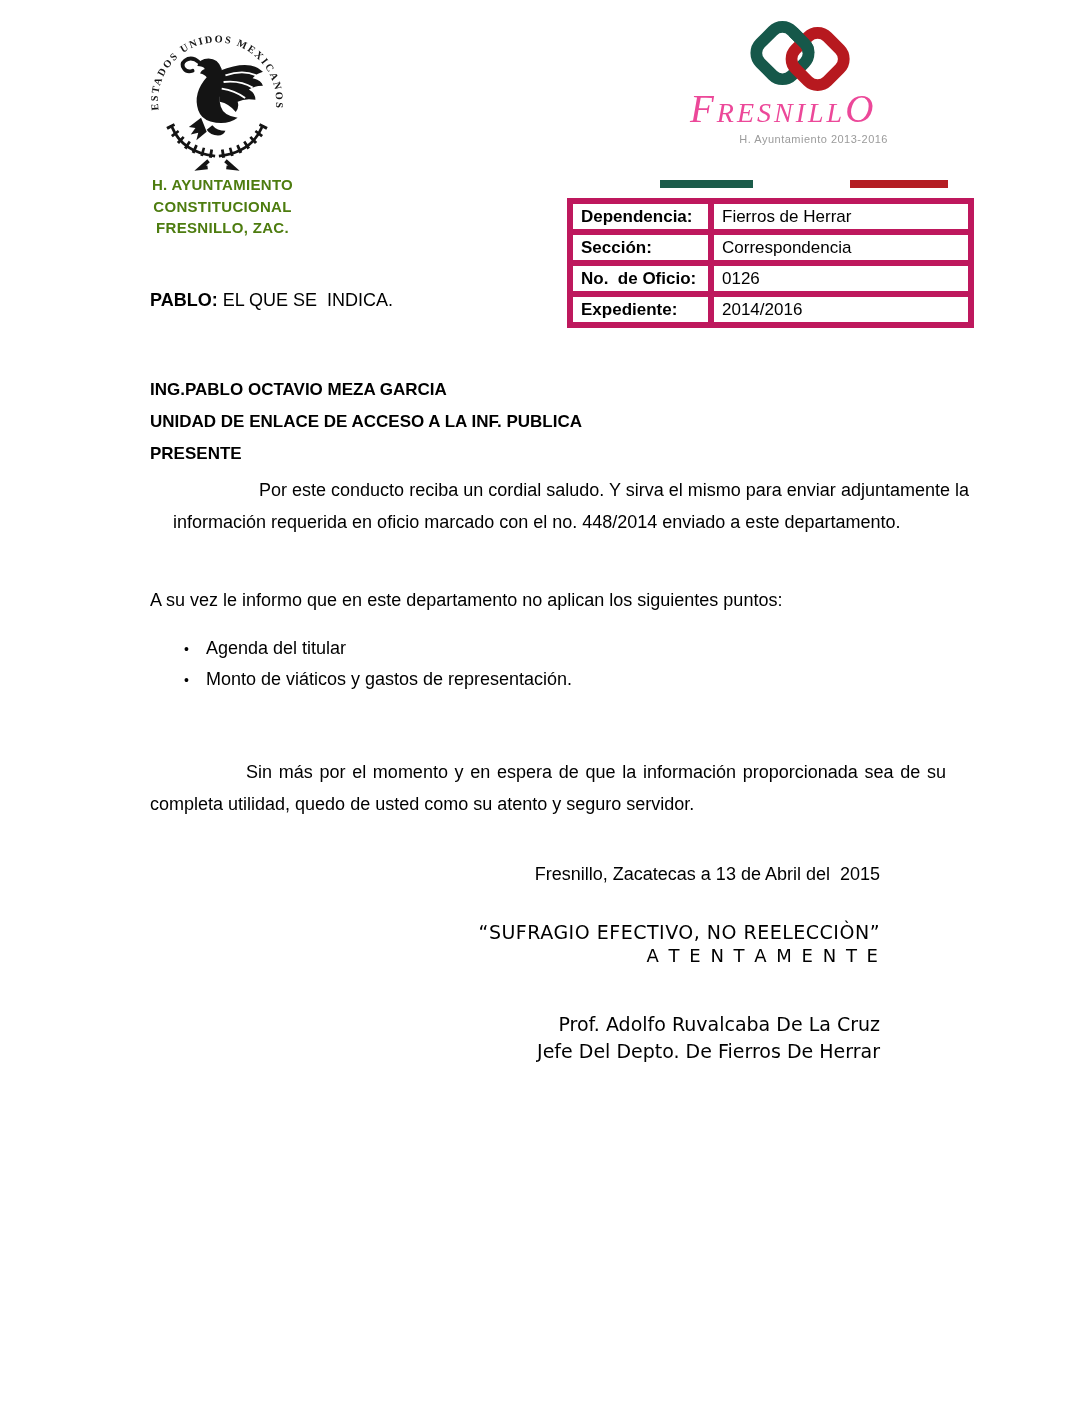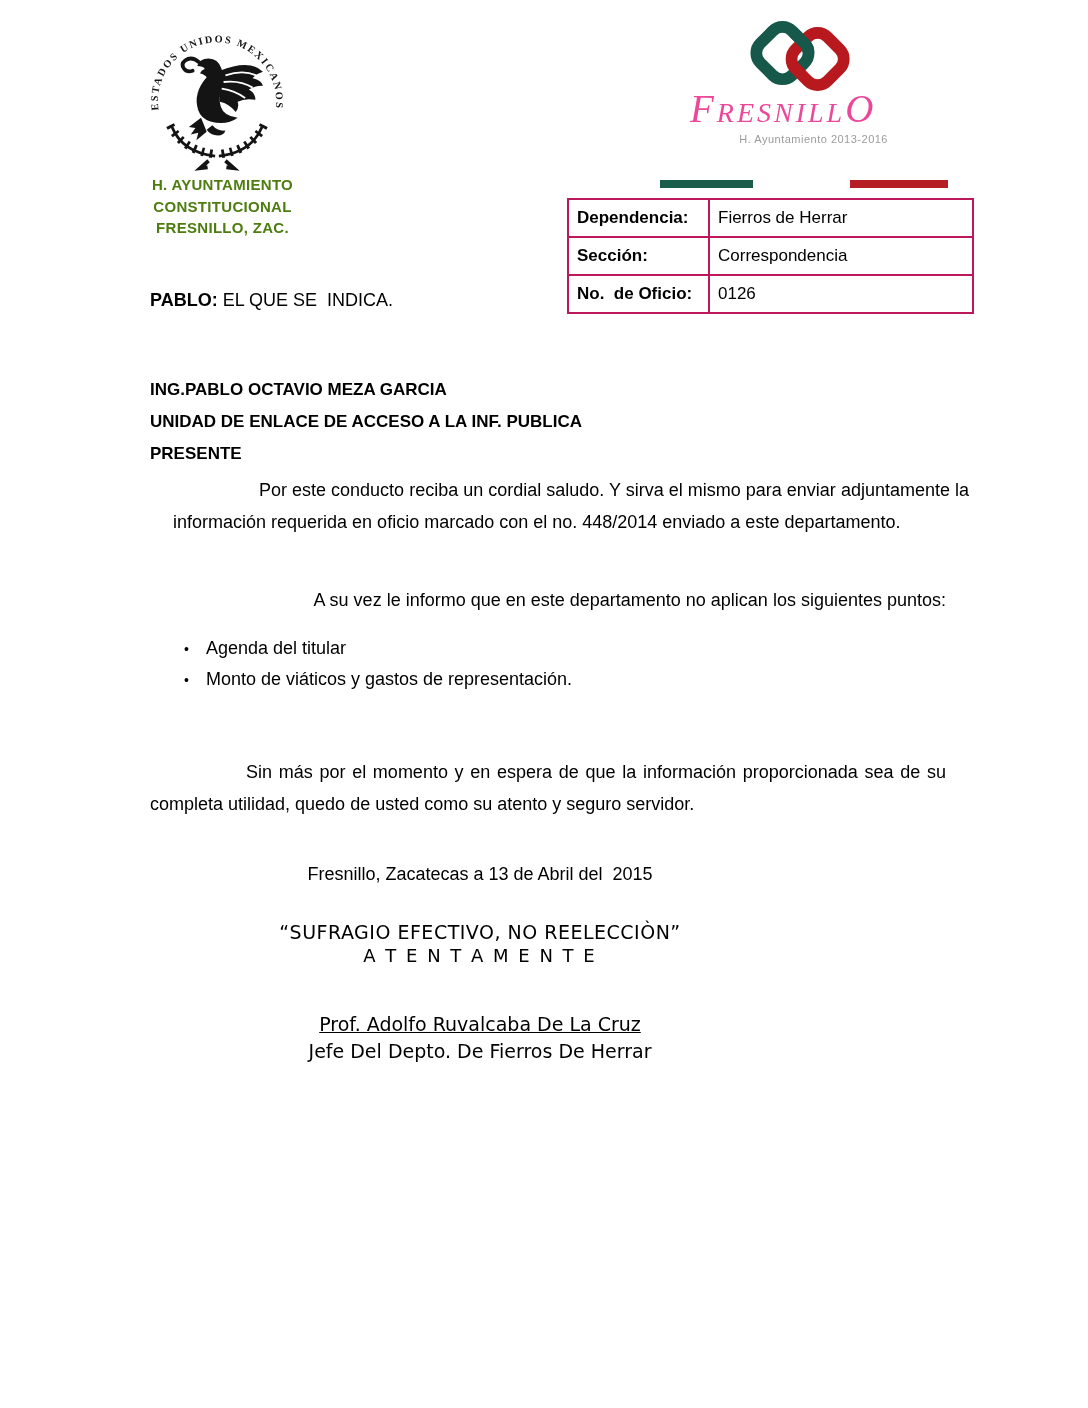--- a/index.html
+++ b/index.html
@@ -25,43 +25,43 @@
   .brand-word .small{ font-size:28px; }
   .brand-sub { position:absolute; left:690px; top:133px; width:198px; text-align:right;
                font-size:11px; color:#9b9b9b; letter-spacing:0.5px; }
   .bar { position:absolute; top:180px; height:8px; }
   .bar.green { left:660px; width:93px;  background:#1b5c4a; }
   .bar.red   { left:850px; width:98px;  background:#b41e24; }
 
   
   .ref-table { position:absolute; left:567px; top:198px; width:407px;
                border-collapse:collapse; font-size:17px; }
-  .ref-table td { border:2px solid #be185d; height:38px; padding:0 8px; vertical-align:middle; }
+  .ref-table td { border:6px solid #be185d; height:31px; padding:0 8px; vertical-align:middle; }
   .ref-table td.lbl { font-weight:bold; width:141px; }
 
   
   .subject { position:absolute; left:150px; top:290px; font-size:18px; }
   .subject b { font-weight:bold; }
   .recipients { position:absolute; left:150px; top:374px; font-size:17px;
                 font-weight:bold; line-height:32px; }
   .para { position:absolute; left:150px; width:796px; font-size:18px; line-height:32px;
           text-align:justify; }
   .p1 { top:474px; text-indent:86px;margin-left:23px; }
-  .p2 { top:584px; text-align:right; }
+  .p2 { top:584px; text-align:left; }
   .p3 { top:756px; text-indent:96px; }
   .bullets { position:absolute; left:184px; top:633px; list-style:none; font-size:18px; }
   .bullets li { display:flex; align-items:baseline; gap:17px; line-height:30px; }
   .bullets .dot { font-size:14px; }
 
-  .center-line { position:absolute; left:0; width:880px; text-align:center;margin-left:40px; }
+  .center-line { position:absolute; left:0; width:880px; text-align:right; }
   .date-line { top:864px; font-size:18px; }
   .comic { font-family:"DejaVu Sans", sans-serif; }
   .salutation { top:945px; font-size:18px; letter-spacing:2px; }
   .slogan { top:921px; font-size:19px; letter-spacing:0.5px; }
-  .sig-name  { top:1013px; font-size:19px;text-decoration:underline; }
+  .sig-name  { top:1013px; font-size:19px; }
   .sig-title { top:1040px; font-size:19px; }
 </style>
 </head>
 <body>
 
 <div class="page">
 
   <svg class="seal" viewBox="0 0 150 160">
     <defs>
         <path id="arcTop" d="M 13,96 A 63,63 0 1 1 137,96" fill="none"></path>
@@ -116,20 +116,24 @@
         <td>Fierros de Herrar</td>
       </tr>
       <tr>
         <td class="lbl ws">Sección:</td>
         <td>Correspondencia</td>
       </tr>
       <tr>
         <td class="lbl ws">No.  de Oficio:</td>
         <td>0126</td>
       </tr>
+      <tr>
+        <td class="lbl ws">Expediente:</td>
+        <td>2014/2016</td>
+      </tr>
     </tbody>
   </table>
 
   <div class="subject"><b class="ws">PABLO:</b><span class="ws"> EL QUE SE  INDICA.</span></div>
 
   <div class="recipients">
     <div>ING.PABLO OCTAVIO MEZA GARCIA</div>
     <div>UNIDAD DE ENLACE DE ACCESO A LA INF. PUBLICA</div>
     <div>PRESENTE</div>
   </div>

